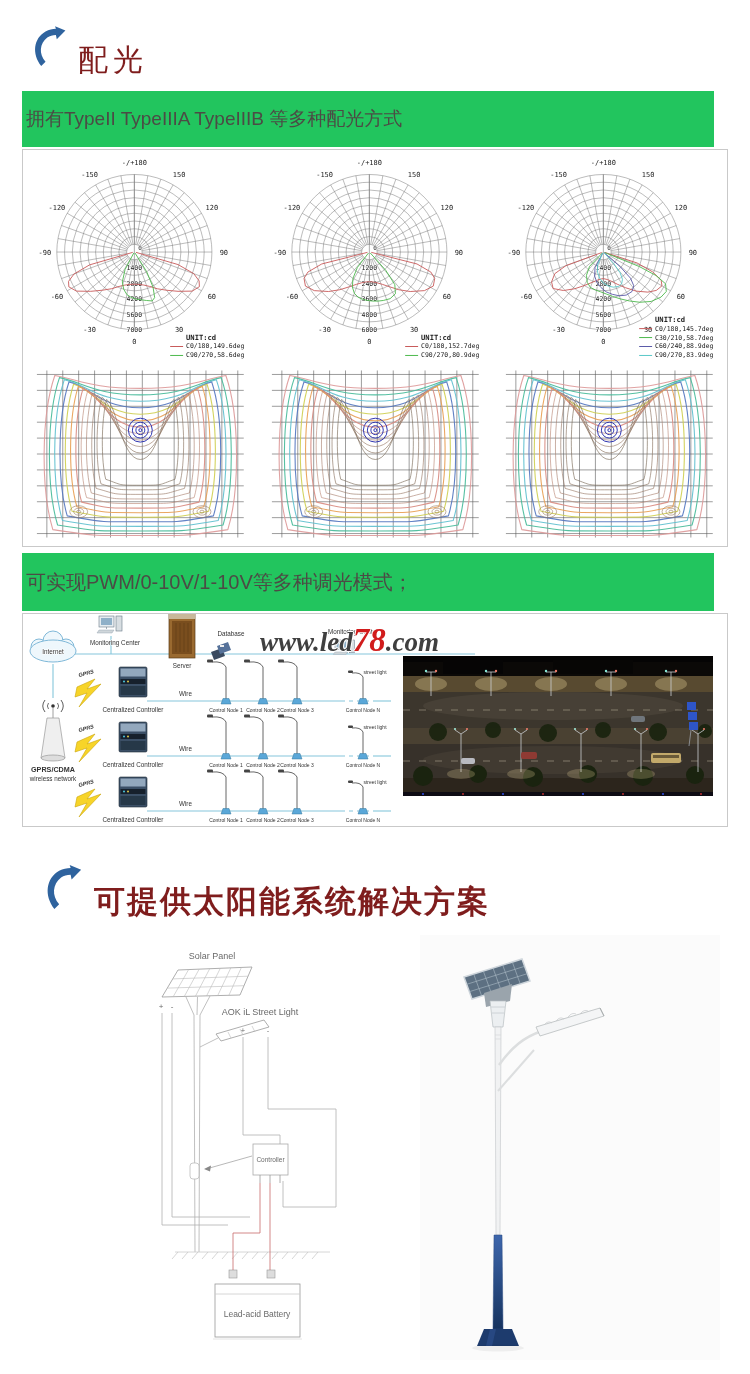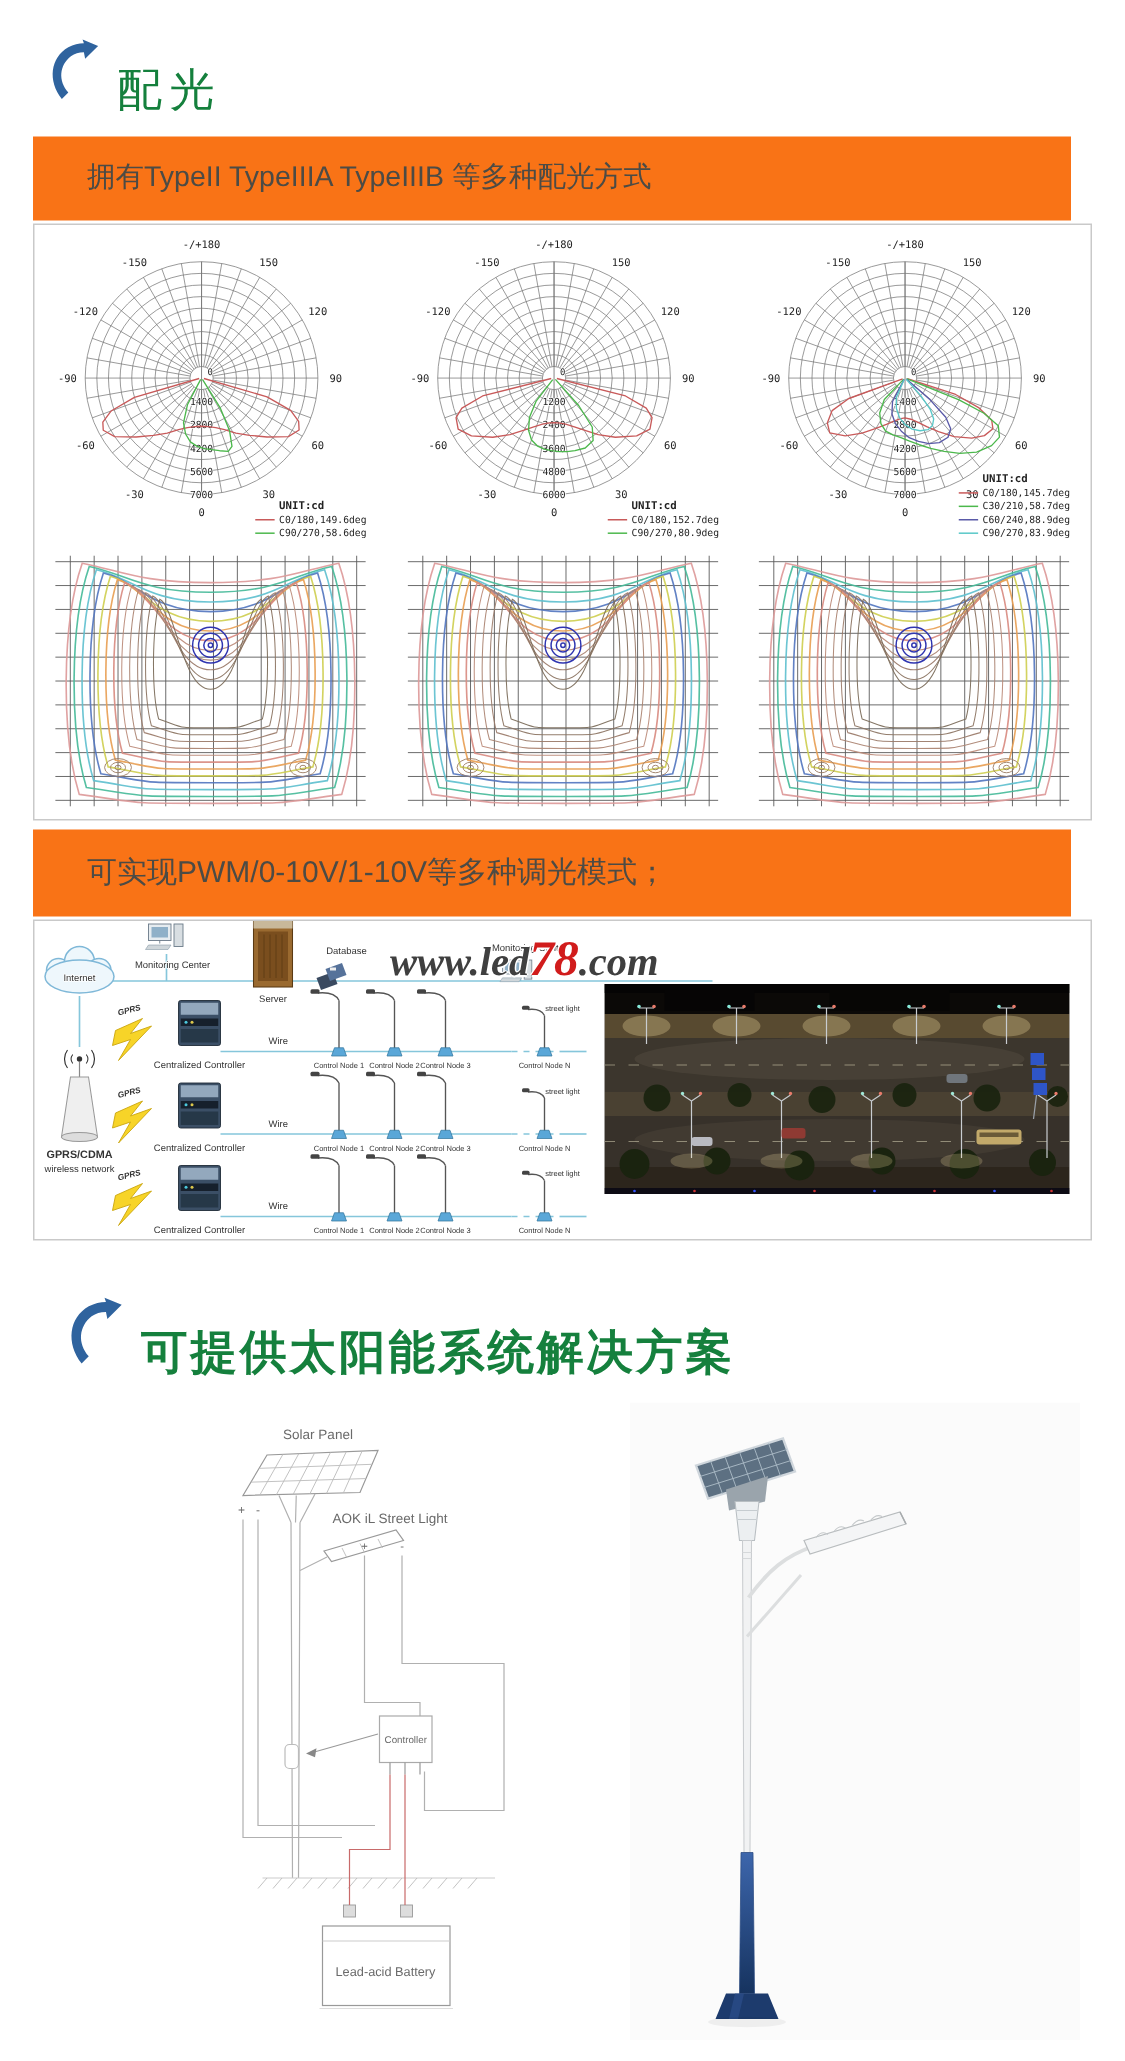--- a/index.html
+++ b/index.html
@@ -1,21 +1,21 @@
 <!DOCTYPE html>
 <html><head>
 <meta charset="utf-8">
 <style>
   html,body{margin:0;padding:0;background:#fff;}
   body{width:750px;height:1374px;overflow:hidden;font-family:"Liberation Sans",sans-serif;position:relative;}
   .sec-head{display:flex;align-items:center;gap:10px;padding:12px 0 4px 30px;}
-  .sec-head .ttl{font-size:30px;color:#15803d;letter-spacing:5px;font-weight:500;margin-top:28px;}
+  .sec-head .ttl{font-size:30px;color:#7f1d1d;letter-spacing:5px;font-weight:500;margin-top:28px;}
   .sec-head.big{padding:26px 0 6px 42px;}
   .sec-head.big .ttl{font-size:31px;letter-spacing:2px;font-weight:600;}
-  .gray-box{background:#f97316;margin:6px 36px 0 22px;padding:12px 36px;font-size:19px;line-height:1.66;color:#4c4b45;}
+  .gray-box{background:#22c55e;margin:6px 36px 0 22px;padding:12px 4px;font-size:19px;line-height:1.66;color:#4c4b45;}
   .gray-box.second{font-size:20px;line-height:1.72;}
   .panel{margin:2px 22px 0 22px;border:1px solid #c9c9c9;background:#fff;position:relative;}
   .charts-row{display:flex;align-items:flex-end;}
   .charts-row svg{display:block;}
   svg.chart text{font-family:"DejaVu Sans Mono","Liberation Mono",monospace;fill:#222;paint-order:stroke;stroke:#fff;stroke-width:1px;}
   svg.net text{fill:#333;font-family:"Liberation Sans",sans-serif;paint-order:stroke;stroke:#fff;stroke-width:.9px;}
   svg.net .t6{font-size:6.3px;}
   svg.net .t5{font-size:5px;}
   svg.net .wireln{stroke:#85c6db;stroke-width:1.1;fill:none;}
   .diagram-panel{height:212px;}

